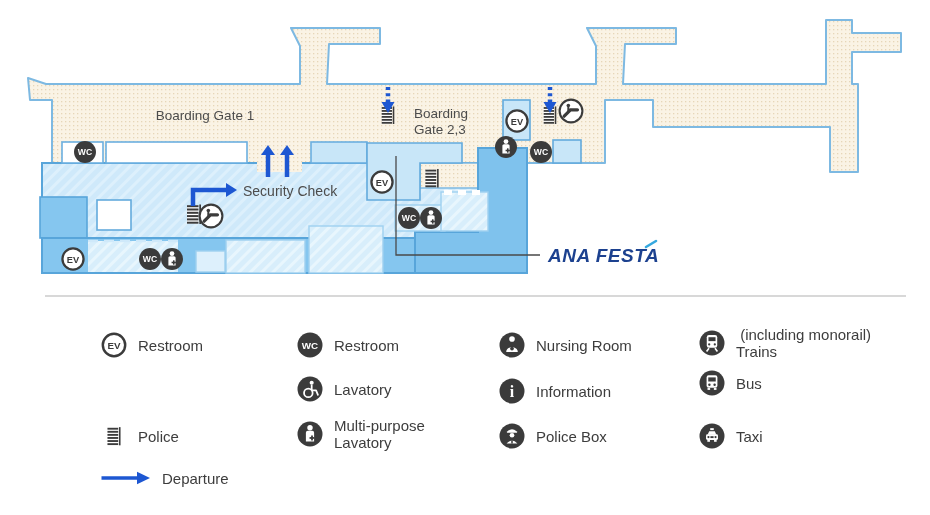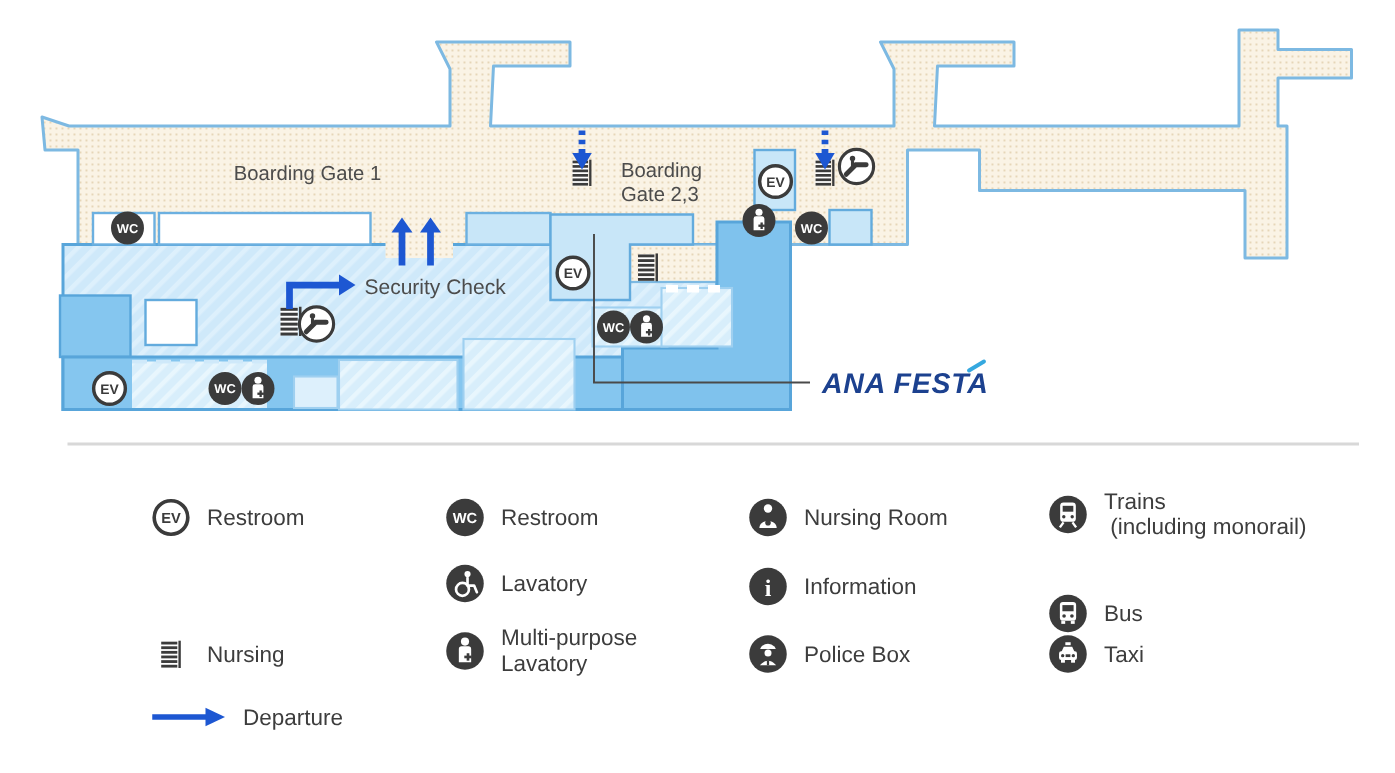--- a/index.html
+++ b/index.html
@@ -231,21 +231,21 @@
         <rect x="8" y="6" width="11.5" height="18.5" fill="#fff"></rect>
         <rect x="8" y="6.2" width="11.5" height="2" fill="#3b3b3b"></rect>
         <rect x="8" y="9.5" width="11.5" height="2" fill="#3b3b3b"></rect>
         <rect x="8" y="12.8" width="11.5" height="2" fill="#3b3b3b"></rect>
         <rect x="8" y="16.1" width="11.5" height="2" fill="#3b3b3b"></rect>
         <rect x="8" y="19.4" width="11.5" height="2" fill="#3b3b3b"></rect>
         <rect x="8" y="22.7" width="11.5" height="2" fill="#3b3b3b"></rect>
         <rect x="20.3" y="5.5" width="1.7" height="19.5" fill="#3b3b3b"></rect>
       </svg>
     <div class="llabel">
-        <span>Nursing</span>
+        <span>Police</span>
       </div>
   </div>
   <div class="litem" style="left:100px;top:153px">
     <svg class="larrow" viewBox="0 0 52 16">
         <line x1="1.5" y1="8" x2="38" y2="8" stroke="#1d57d2" stroke-width="3.6"></line>
         <polygon points="37,1.8 50,8 37,14.2" fill="#1d57d2"></polygon>
       </svg>
     <div class="llabel">
         <span>Departure</span>
       </div>
@@ -321,25 +321,25 @@
   <div class="litem" style="left:698px;top:18px">
     <svg class="licon" viewBox="0 0 30 30">
         <circle cx="15" cy="15" r="13.4" fill="#3b3b3b"></circle>
         <rect x="9.4" y="6.4" width="11.2" height="13.8" rx="2.4" fill="#fff"></rect>
         <rect x="11.2" y="8.8" width="7.6" height="4.2" fill="#3b3b3b"></rect>
         <circle cx="12" cy="16.6" r="1.2" fill="#3b3b3b"></circle>
         <circle cx="18" cy="16.6" r="1.2" fill="#3b3b3b"></circle>
         <path d="M11.8,20.6 L9.2,24.2 M18.2,20.6 L20.8,24.2" stroke="#fff" stroke-width="1.7"></path>
       </svg>
     <div class="llabel">
+        <span> (including monorail)</span>
         <span>Trains</span>
-        <span> (including monorail)</span>
-      </div>
-  </div>
-  <div class="litem" style="left:698px;top:84px">
+      </div>
+  </div>
+  <div class="litem" style="left:698px;top:58px">
     <svg class="licon" viewBox="0 0 30 30">
         <circle cx="15" cy="15" r="13.4" fill="#3b3b3b"></circle>
         <rect x="9.2" y="6.8" width="11.6" height="13.4" rx="2.2" fill="#fff"></rect>
         <rect x="11" y="9" width="8" height="4.4" fill="#3b3b3b"></rect>
         <circle cx="12.2" cy="16.8" r="1.3" fill="#3b3b3b"></circle>
         <circle cx="17.8" cy="16.8" r="1.3" fill="#3b3b3b"></circle>
         <rect x="10.2" y="20.4" width="2.8" height="2" fill="#fff"></rect>
         <rect x="17" y="20.4" width="2.8" height="2" fill="#fff"></rect>
       </svg>
     <div class="llabel">

